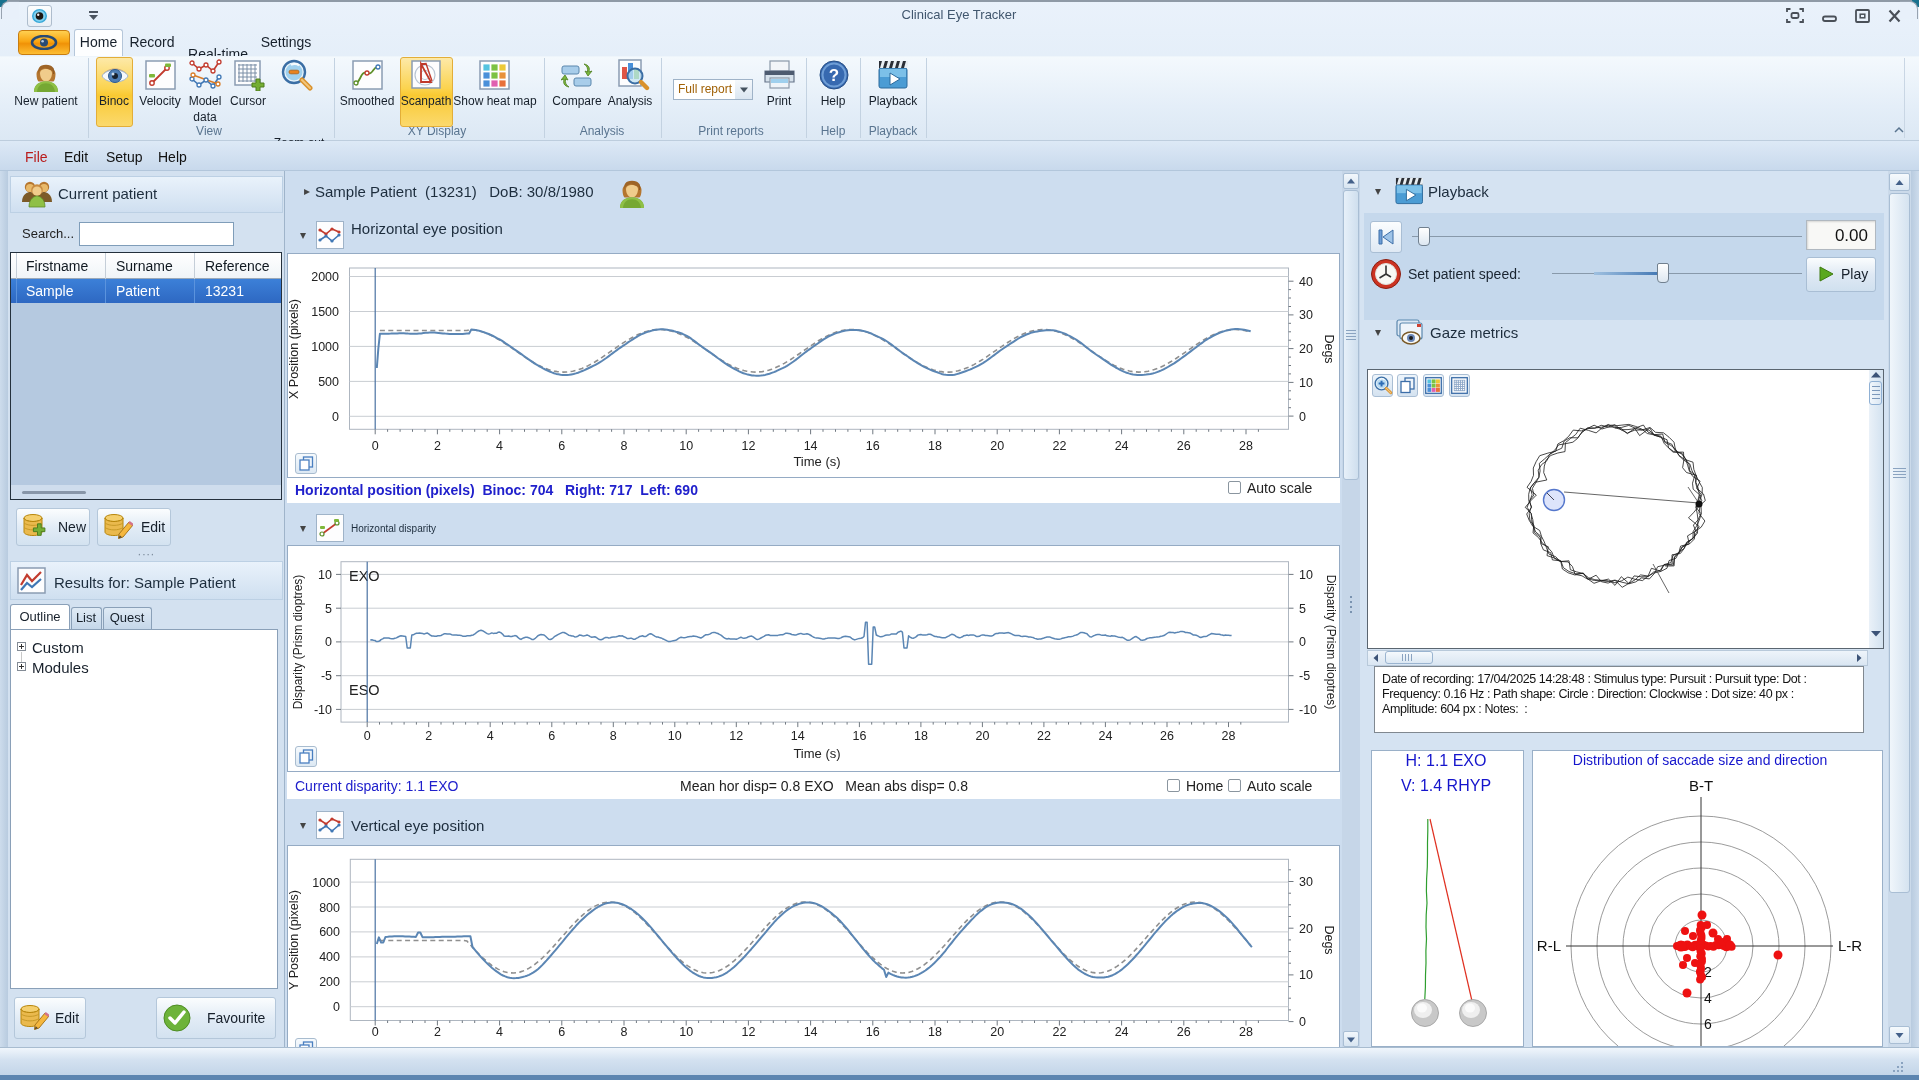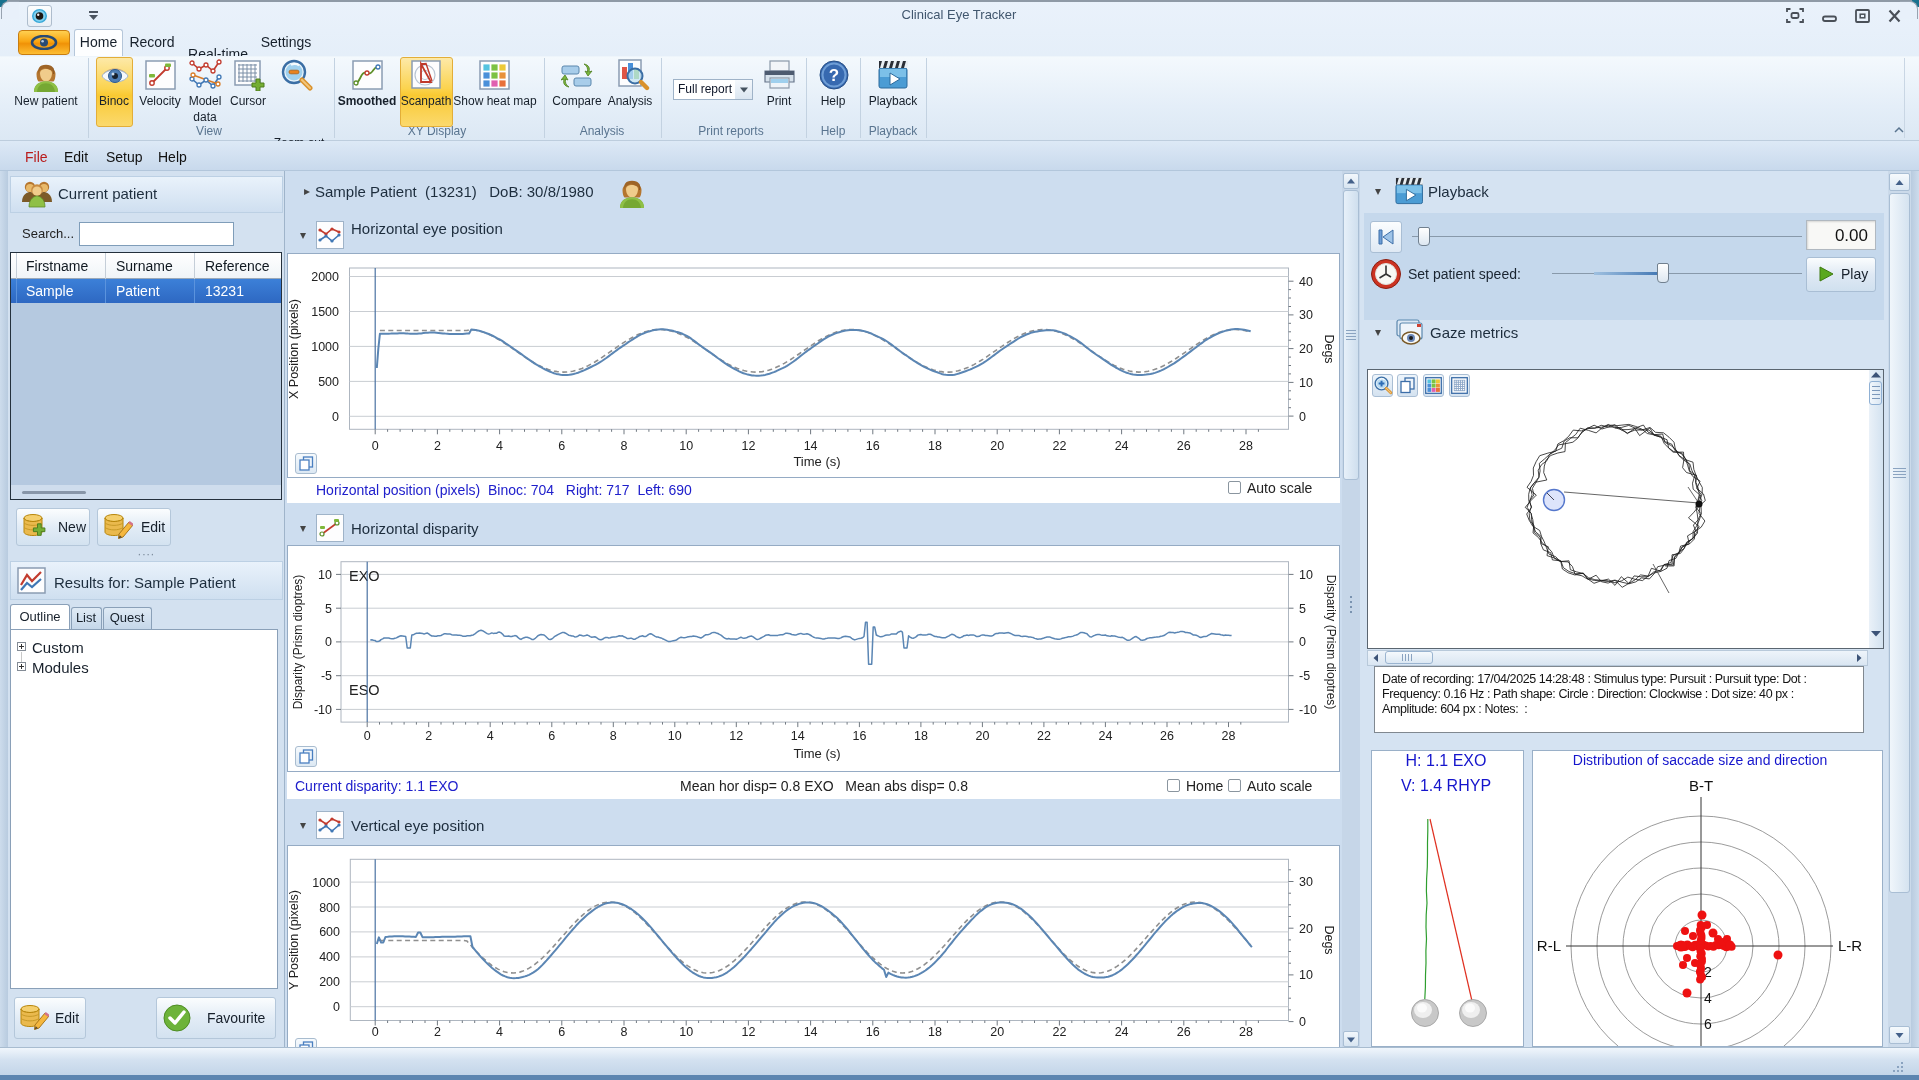--- a/index.html
+++ b/index.html
@@ -147,21 +147,21 @@
 </g>
 </svg>
 <div class="txt" style="top:93.5px;font-size:12px;color:#17202b;font-weight:normal;line-height:15px;left:299.0px;transform:translateX(-50%);margin-top:42px;">Zoom out</div>
 <svg class="abs" style="left:352.0px;top:60.0px;" width="31" height="30" viewBox="0 0 31 30">
 <rect x="1" y="1" width="29" height="28" fill="#fdfdfe" stroke="#8a9cb2" stroke-width="1.5"></rect>
 <path d="M4,23 C8,23 9,10 15,13 C21,16 21,6 26,7" stroke="#5d8f28" stroke-width="1.8" fill="none"></path>
 <circle cx="4" cy="23" r="2" fill="#fff" stroke="#5d8f28" stroke-width="1.3"></circle>
 <circle cx="15" cy="13" r="2" fill="#fff" stroke="#c23b2e" stroke-width="1.3"></circle>
 <circle cx="26" cy="7" r="2" fill="#fff" stroke="#3f77b5" stroke-width="1.3"></circle>
 </svg>
-<div class="txt" style="top:93.5px;font-size:12px;color:#17202b;font-weight:bold;line-height:15px;left:367.0px;transform:translateX(-50%);">Smoothed</div>
+<div class="txt" style="top:93.5px;font-size:12px;color:#17202b;font-weight:normal;line-height:15px;left:367.0px;transform:translateX(-50%);">Smoothed</div>
 <svg class="abs" style="left:411.0px;top:60.0px;" width="30" height="29" viewBox="0 0 30 29">
 <rect x="1" y="1" width="28" height="27" fill="#fdfdfe" stroke="#8a9cb2" stroke-width="1.5"></rect>
 <circle cx="14" cy="15" r="10" fill="none" stroke="#b9c4d2" stroke-width="1.2"></circle>
 <circle cx="14" cy="15" r="4.5" fill="none" stroke="#b9c4d2" stroke-width="1.2"></circle>
 <path d="M10,4 L20,22 L10,22 Z M10,4 L15,4" fill="none" stroke="#c0392b" stroke-width="1.8"></path>
 <path d="M10,4 L15,3.5 L21,21" fill="none" stroke="#c0392b" stroke-width="1.4"></path>
 </svg>
 <div class="txt" style="top:93.5px;font-size:12px;color:#17202b;font-weight:normal;line-height:15px;left:426.0px;transform:translateX(-50%);">Scanpath</div>
 <svg class="abs" style="left:479.0px;top:60.0px;" width="31" height="30" viewBox="0 0 31 30">
 <rect x="1" y="1" width="29" height="28" fill="#fdfdfe" stroke="#8a9cb2" stroke-width="1.5"></rect>
@@ -186,21 +186,21 @@
 <svg class="abs" style="left:617.0px;top:59.0px;" width="33" height="32" viewBox="0 0 33 32">
 <rect x="2" y="1" width="22" height="26" fill="#fdfdfe" stroke="#8a9cb2" stroke-width="1.5"></rect>
 <rect x="5" y="8" width="5" height="12" fill="#e05545"></rect>
 <rect x="11" y="4" width="5" height="16" fill="#4a90d9"></rect>
 <rect x="17" y="10" width="5" height="10" fill="#7cc242"></rect>
 <circle cx="18" cy="17" r="7.5" fill="#bfe0f2" fill-opacity="0.75" stroke="#3a6ea5" stroke-width="2"></circle>
 <path d="M24,23 L30,29" stroke="#d9912c" stroke-width="4.4" stroke-linecap="round"></path>
 </svg>
 <div class="txt" style="top:93.5px;font-size:12px;color:#17202b;font-weight:normal;line-height:15px;left:630.0px;transform:translateX(-50%);">Analysis</div>
 <div class="abs" style="left:673.0px;top:79.0px;width:63.0px;height:21.0px;background:#fff;border:1px solid #9fb3c8;"></div>
-<div class="txt" style="top:81.5px;font-size:12px;color:#0f172a;font-weight:normal;line-height:15px;left:678.0px;">Full report</div>
+<div class="txt" style="top:81.5px;font-size:12px;color:#a16207;font-weight:normal;line-height:15px;left:678.0px;">Full report</div>
 <div class="abs" style="left:735.0px;top:79.0px;width:18.0px;height:21.0px;background:linear-gradient(#f4f8fc,#dbe6f1);border:1px solid #9fb3c8;border-left:none;"></div>
 <svg class="abs" style="left:739.0px;top:86.0px;" width="10" height="8" viewBox="0 0 10 8">
 <path d="M1,1.5 L9,1.5 L5,6.5 Z" fill="#45525f"></path>
 </svg>
 <svg class="abs" style="left:763.0px;top:60.0px;" width="33" height="30" viewBox="0 0 33 30">
 <rect x="7" y="1" width="19" height="10" fill="#f2f5f8" stroke="#8a98a8" stroke-width="1.2"></rect>
 <path d="M2,11 L31,11 L31,22 L2,22 Z" fill="#d7e2ec" stroke="#67758a" stroke-width="1.2"></path>
 <path d="M2,11 L31,11 L31,15 L2,15 Z" fill="#4d5b70"></path>
 <rect x="7" y="18" width="19" height="10" fill="#eef4f9" stroke="#8a98a8" stroke-width="1.2"></rect>
 <rect x="8" y="19" width="17" height="4" fill="#9fd0ee"></rect>
@@ -366,21 +366,21 @@
 <div class="txt" style="top:219px;font-size:15px;color:#1d2d3d;font-weight:normal;line-height:19px;left:351.0px;">Horizontal eye position</div>
 <div class="txt" style="top:520.5px;font-size:12px;color:#444;font-weight:normal;line-height:15px;left:300.0px;">▾</div>
 <div class="abs" style="left:316.0px;top:514.0px;width:28.0px;height:28.0px;background:#fdfdfe;border:1px solid #9fb3c8;"></div>
 <svg class="abs" style="left:318.0px;top:516.0px;" width="24" height="24" viewBox="0 0 24 24">
 <path d="M4,18 L19,7" stroke="#c23b2e" stroke-width="1.6" fill="none"></path>
 <circle cx="4" cy="18" r="2" fill="#fff" stroke="#5d8f28" stroke-width="1.2"></circle>
 <circle cx="19" cy="7" r="2" fill="#fff" stroke="#5d8f28" stroke-width="1.2"></circle>
 <rect x="2" y="10" width="5" height="3" rx="1" fill="#7fb73a"></rect>
 <rect x="16" y="3" width="5" height="3" rx="1" fill="#7fb73a"></rect>
 </svg>
-<div class="txt" style="top:518.5px;font-size:15px;color:#1d2d3d;font-weight:normal;line-height:19px;left:351.0px;">Horizontal disparity</div>
+<div class="txt" style="top:518.5px;font-size:10px;color:#1d2d3d;font-weight:normal;line-height:19px;left:351.0px;">Horizontal disparity</div>
 <div class="txt" style="top:817.5px;font-size:12px;color:#444;font-weight:normal;line-height:15px;left:300.0px;">▾</div>
 <div class="abs" style="left:316.0px;top:811.0px;width:28.0px;height:28.0px;background:#fdfdfe;border:1px solid #9fb3c8;"></div>
 <svg class="abs" style="left:318.0px;top:813.0px;" width="24" height="24" viewBox="0 0 24 24">
 <path d="M2,7 L8,11 L14,6 L21,9" stroke="#c23b2e" stroke-width="1.6" fill="none"></path>
 <path d="M2,17 L8,13 L14,18 L21,12" stroke="#3f77b5" stroke-width="1.6" fill="none"></path>
 <circle cx="2" cy="7" r="1.6" fill="#c23b2e"></circle>
 <circle cx="8" cy="11" r="1.6" fill="#c23b2e"></circle>
 <circle cx="14" cy="6" r="1.6" fill="#c23b2e"></circle>
 <circle cx="21" cy="9" r="1.6" fill="#c23b2e"></circle>
 <circle cx="2" cy="17" r="1.6" fill="#3f77b5"></circle>
@@ -512,21 +512,21 @@
 <line x1="1001.5" y1="28.2" x2="1006.5" y2="28.2" stroke="#707880" stroke-width="1"></line>
 <text x="1012" y="32.7" font-size="12.5" fill="#222" text-anchor="start" font-family="Liberation Sans">40</text>
 <text x="11" y="96" font-size="12.5" fill="#222" text-anchor="middle" font-family="Liberation Sans" transform="rotate(-90 11 96)">X Position (pixels)</text>
 <text x="1038" y="96" font-size="12.5" fill="#222" text-anchor="middle" font-family="Liberation Sans" transform="rotate(90 1038 96)">Degs</text>
 <text x="530" y="213" font-size="13" fill="#222" text-anchor="middle" font-family="Liberation Sans">Time (s)</text>
 <line x1="88.2" y1="15.0" x2="88.2" y2="176.3" stroke="#4a72a2" stroke-width="1.2"></line>
 <path d="M92.9,77.5L96.0,77.5L99.1,77.5L102.2,77.5L105.3,77.5L108.4,77.5L111.5,77.5L114.6,77.5L117.7,77.5L120.9,77.5L124.0,77.5L127.1,77.5L130.2,77.5L133.3,77.5L136.4,77.5L139.5,77.5L142.6,77.5L145.7,77.5L148.8,77.5L152.0,77.5L155.1,77.5L158.2,77.5L161.3,77.5L164.4,77.5L167.5,77.5L170.6,77.5L173.7,77.5L176.8,77.5L179.9,77.5L183.1,76.6L186.2,76.8L189.3,77.3L192.4,78.0L195.5,78.9L198.6,80.0L201.7,81.3L204.8,82.8L207.9,84.4L211.0,86.2L214.2,88.0L217.3,90.0L220.4,92.1L223.5,94.2L226.6,96.3L229.7,98.5L232.8,100.7L235.9,102.8L239.0,104.9L242.1,106.9L245.3,108.8L248.4,110.6L251.5,112.3L254.6,113.8L257.7,115.1L260.8,116.3L263.9,117.3L267.0,118.0L270.1,118.6L273.2,119.0L276.4,119.1L279.5,119.0L282.6,118.7L285.7,118.2L288.8,117.4L291.9,116.5L295.0,115.4L298.1,114.1L301.2,112.6L304.3,110.9L307.5,109.2L310.6,107.3L313.7,105.3L316.8,103.2L319.9,101.1L323.0,98.9L326.1,96.8L329.2,94.6L332.3,92.5L335.4,90.4L338.6,88.4L341.7,86.5L344.8,84.8L347.9,83.1L351.0,81.6L354.1,80.3L357.2,79.1L360.3,78.2L363.4,77.5L366.5,76.9L369.7,76.6L372.8,76.5L375.9,76.6L379.0,77.0L382.1,77.5L385.2,78.3L388.3,79.3L391.4,80.4L394.5,81.8L397.6,83.3L400.8,84.9L403.9,86.7L407.0,88.6L410.1,90.6L413.2,92.7L416.3,94.8L419.4,97.0L422.5,99.2L425.6,101.3L428.7,103.4L431.9,105.5L435.0,107.5L438.1,109.3L441.2,111.1L444.3,112.7L447.4,114.2L450.5,115.5L453.6,116.6L456.7,117.5L459.8,118.2L463.0,118.7L466.1,119.0L469.2,119.1L472.3,118.9L475.4,118.6L478.5,118.0L481.6,117.2L484.7,116.2L487.8,115.0L490.9,113.6L494.1,112.1L497.2,110.4L500.3,108.6L503.4,106.7L506.5,104.7L509.6,102.6L512.7,100.5L515.8,98.3L518.9,96.1L522.0,94.0L525.2,91.9L528.3,89.8L531.4,87.8L534.5,86.0L537.6,84.2L540.7,82.6L543.8,81.2L546.9,79.9L550.0,78.8L553.1,78.0L556.3,77.3L559.4,76.8L562.5,76.5L565.6,76.5L568.7,76.7L571.8,77.1L574.9,77.7L578.0,78.6L581.1,79.6L584.2,80.8L587.4,82.2L590.5,83.7L593.6,85.4L596.7,87.3L599.8,89.2L602.9,91.2L606.0,93.3L609.1,95.5L612.2,97.6L615.3,99.8L618.5,101.9L621.6,104.1L624.7,106.1L627.8,108.0L630.9,109.9L634.0,111.6L637.1,113.2L640.2,114.6L643.3,115.8L646.4,116.9L649.6,117.8L652.7,118.4L655.8,118.9L658.9,119.1L662.0,119.1L665.1,118.9L668.2,118.4L671.3,117.8L674.4,116.9L677.5,115.8L680.7,114.6L683.8,113.2L686.9,111.6L690.0,109.9L693.1,108.0L696.2,106.1L699.3,104.1L702.4,101.9L705.5,99.8L708.6,97.6L711.8,95.5L714.9,93.3L718.0,91.2L721.1,89.2L724.2,87.3L727.3,85.4L730.4,83.7L733.5,82.2L736.6,80.8L739.7,79.6L742.9,78.6L746.0,77.7L749.1,77.1L752.2,76.7L755.3,76.5L758.4,76.5L761.5,76.8L764.6,77.3L767.7,78.0L770.8,78.8L774.0,79.9L777.1,81.2L780.2,82.6L783.3,84.2L786.4,86.0L789.5,87.8L792.6,89.8L795.7,91.9L798.8,94.0L801.9,96.1L805.1,98.3L808.2,100.5L811.3,102.6L814.4,104.7L817.5,106.7L820.6,108.6L823.7,110.4L826.8,112.1L829.9,113.6L833.0,115.0L836.2,116.2L839.3,117.2L842.4,118.0L845.5,118.6L848.6,118.9L851.7,119.1L854.8,119.0L857.9,118.7L861.0,118.2L864.1,117.5L867.3,116.6L870.4,115.5L873.5,114.2L876.6,112.7L879.7,111.1L882.8,109.3L885.9,107.5L889.0,105.5L892.1,103.4L895.2,101.3L898.4,99.2L901.5,97.0L904.6,94.8L907.7,92.7L910.8,90.6L913.9,88.6L917.0,86.7L920.1,84.9L923.2,83.3L926.3,81.8L929.5,80.4L932.6,79.3L935.7,78.3L938.8,77.5L941.9,77.0L945.0,76.6L948.1,76.5L951.2,76.6L954.3,76.9L957.4,77.5L960.6,78.2L963.7,79.1" fill="none" stroke="#8f8f8f" stroke-width="1.6" stroke-dasharray="5,3.4"></path>
 <path d="M89.8,115.0L91.3,96.0L92.9,80.8L95.0,80.8L97.2,80.8L99.4,80.7L101.6,80.7L103.8,80.6L105.9,80.4L108.1,80.4L110.3,80.4L112.5,80.3L114.6,80.2L116.8,80.3L119.0,80.4L121.2,80.6L123.3,80.7L125.5,80.7L127.7,80.8L129.9,80.8L132.1,80.6L134.2,80.4L136.4,80.1L138.6,79.8L140.8,79.7L142.9,79.6L145.1,79.5L147.3,79.6L149.5,79.8L151.6,80.0L153.8,80.2L156.0,80.4L158.2,80.6L160.4,80.7L162.5,80.9L164.7,81.0L166.9,81.1L169.1,81.1L171.2,81.1L173.4,81.1L175.6,81.0L177.8,80.8L179.9,80.6L182.1,80.5L184.3,76.5L186.5,76.7L188.7,77.0L190.8,77.4L193.0,78.0L195.2,78.6L197.4,79.4L199.5,80.2L201.7,81.0L203.9,81.9L206.1,83.0L208.2,84.1L210.4,85.3L212.6,86.4L214.8,87.7L217.0,89.2L219.1,90.7L221.3,92.1L223.5,93.5L225.7,95.0L227.8,96.7L230.0,98.2L232.2,99.7L234.4,101.2L236.5,102.7L238.7,104.3L240.9,105.9L243.1,107.4L245.3,108.9L247.4,110.4L249.6,111.7L251.8,113.0L254.0,114.2L256.1,115.4L258.3,116.5L260.5,117.5L262.7,118.5L264.8,119.4L267.0,120.2L269.2,120.9L271.4,121.3L273.6,121.7L275.7,121.9L277.9,122.0L280.1,122.0L282.3,121.8L284.4,121.4L286.6,121.0L288.8,120.4L291.0,119.7L293.1,118.9L295.3,118.0L297.5,117.1L299.7,116.0L301.9,115.0L304.0,114.0L306.2,112.9L308.4,111.8L310.6,110.6L312.7,109.3L314.9,108.0L317.1,106.5L319.3,105.0L321.5,103.4L323.6,101.7L325.8,100.1L328.0,98.5L330.2,96.9L332.3,95.3L334.5,93.8L336.7,92.4L338.9,91.0L341.0,89.4L343.2,88.0L345.4,86.6L347.6,85.2L349.8,83.8L351.9,82.5L354.1,81.4L356.3,80.5L358.5,79.6L360.6,78.9L362.8,78.2L365.0,77.6L367.2,77.1L369.3,76.7L371.5,76.4L373.7,76.3L375.9,76.3L378.1,76.5L380.2,76.8L382.4,77.2L384.6,77.6L386.8,78.1L388.9,78.7L391.1,79.2L393.3,80.0L395.5,80.8L397.6,81.8L399.8,82.9L402.0,84.2L404.2,85.7L406.4,87.3L408.5,88.9L410.7,90.6L412.9,92.2L415.1,93.8L417.2,95.4L419.4,96.9L421.6,98.4L423.8,99.9L425.9,101.4L428.1,103.0L430.3,104.7L432.5,106.3L434.7,107.9L436.8,109.3L439.0,110.8L441.2,112.3L443.4,113.6L445.5,114.8L447.7,116.0L449.9,117.1L452.1,118.3L454.2,119.3L456.4,120.2L458.6,120.9L460.8,121.6L463.0,122.0L465.1,122.4L467.3,122.6L469.5,122.7L471.7,122.7L473.8,122.6L476.0,122.3L478.2,121.9L480.4,121.3L482.5,120.7L484.7,119.9L486.9,119.1L489.1,118.2L491.3,117.2L493.4,116.2L495.6,115.2L497.8,114.1L500.0,112.9L502.1,111.5L504.3,110.0L506.5,108.5L508.7,106.9L510.8,105.2L513.0,103.4L515.2,101.7L517.4,100.0L519.6,98.4L521.7,96.8L523.9,95.3L526.1,93.7L528.3,92.2L530.4,90.7L532.6,89.2L534.8,87.7L537.0,86.2L539.2,84.8L541.3,83.6L543.5,82.5L545.7,81.5L547.9,80.6L550.0,79.9L552.2,79.2L554.4,78.6L556.6,78.1L558.7,77.6L560.9,77.3L563.1,77.1L565.3,77.0L567.5,77.0L569.6,77.1L571.8,77.3L574.0,77.5L576.2,77.9L578.3,78.5L580.5,79.1L582.7,79.9L584.9,80.8L587.0,81.8L589.2,82.8L591.4,83.8L593.6,84.8L595.8,86.0L597.9,87.2L600.1,88.5L602.3,90.0L604.5,91.6L606.6,93.2L608.8,94.8L611.0,96.5L613.2,98.2L615.3,99.8L617.5,101.3L619.7,102.7L621.9,104.3L624.1,105.8L626.2,107.3L628.4,108.7L630.6,110.1L632.8,111.4L634.9,112.7L637.1,113.8L639.3,114.8L641.5,115.9L643.6,116.8L645.8,117.7L648.0,118.6L650.2,119.3L652.4,120.1L654.5,120.9L656.7,121.4L658.9,121.8L661.1,122.1L663.2,122.1L665.4,122.0L667.6,121.7L669.8,121.1L671.9,120.5L674.1,119.8L676.3,119.0L678.5,118.3L680.7,117.4L682.8,116.6L685.0,115.7L687.2,114.7L689.4,113.7L691.5,112.6L693.7,111.3L695.9,110.1L698.1,108.7L700.2,107.2L702.4,105.6L704.6,104.0L706.8,102.4L709.0,100.7L711.1,99.1L713.3,97.5L715.5,96.0L717.7,94.5L719.8,93.1L722.0,91.6L724.2,90.2L726.4,88.8L728.5,87.4L730.7,86.0L732.9,84.7L735.1,83.5L737.3,82.5L739.4,81.5L741.6,80.7L743.8,79.9L746.0,79.3L748.1,78.8L750.3,78.4L752.5,78.0L754.7,77.7L756.9,77.4L759.0,77.2L761.2,77.2L763.4,77.3L765.6,77.3L767.7,77.6L769.9,78.1L772.1,78.7L774.3,79.4L776.4,80.1L778.6,81.0L780.8,82.1L783.0,83.1L785.2,84.3L787.3,85.5L789.5,86.9L791.7,88.4L793.9,89.9L796.0,91.5L798.2,93.3L800.4,95.0L802.6,96.8L804.7,98.4L806.9,100.0L809.1,101.5L811.3,103.0L813.5,104.4L815.6,105.9L817.8,107.4L820.0,108.9L822.2,110.4L824.3,111.8L826.5,113.2L828.7,114.5L830.9,115.7L833.0,116.8L835.2,117.9L837.4,118.9L839.6,119.7L841.8,120.4L843.9,121.0L846.1,121.5L848.3,121.7L850.5,121.9L852.6,121.9L854.8,121.9L857.0,121.8L859.2,121.6L861.3,121.3L863.5,121.0L865.7,120.5L867.9,119.9L870.1,119.1L872.2,118.3L874.4,117.4L876.6,116.3L878.8,115.2L880.9,114.0L883.1,112.7L885.3,111.4L887.5,110.1L889.6,108.6L891.8,107.1L894.0,105.5L896.2,103.9L898.4,102.4L900.5,100.8L902.7,99.1L904.9,97.4L907.1,95.8L909.2,94.2L911.4,92.5L913.6,90.8L915.8,89.3L917.9,87.7L920.1,86.3L922.3,85.0L924.5,83.8L926.7,82.6L928.8,81.5L931.0,80.5L933.2,79.6L935.4,78.8L937.5,78.1L939.7,77.4L941.9,76.9L944.1,76.5L946.2,76.3L948.4,76.1L950.6,76.1L952.8,76.2L955.0,76.4L957.1,76.7L959.3,77.2L961.5,77.7L963.7,78.3" fill="none" stroke="#5b86b4" stroke-width="2" stroke-linejoin="round"></path>
 </svg>
 <div class="abs" style="left:287.0px;top:478.0px;width:1053.0px;height:25.0px;background:#ffffff;"></div>
-<div class="txt" style="top:481.0px;font-size:14px;color:#2020cc;font-weight:normal;line-height:18px;left:295.0px;margin-left:21px;">Horizontal position (pixels)&nbsp; Binoc: 704&nbsp;&nbsp; Right: 717&nbsp; Left: 690</div>
+<div class="txt" style="top:481.0px;font-size:14px;color:#2020cc;font-weight:bold;line-height:18px;left:295.0px;">Horizontal position (pixels)&nbsp; Binoc: 704&nbsp;&nbsp; Right: 717&nbsp; Left: 690</div>
 <div class="abs" style="left:1228.0px;top:481.0px;width:13.0px;height:13.0px;background:#fff;border:1px solid #8a959f;border-radius:2px;"></div>
 <div class="txt" style="top:479.0px;font-size:14px;color:#222;font-weight:normal;line-height:18px;left:1247.0px;">Auto scale</div>
 <div class="abs" style="left:295.0px;top:453.0px;width:22.0px;height:21.0px;background:linear-gradient(#f6fafd,#dce8f3);border:1px solid #a8bccf;border-radius:3px;"></div>
 <svg class="abs" style="left:299.0px;top:456.0px;" width="15" height="15" viewBox="0 0 15 15">
 <rect x="4.5" y="1" width="9" height="10" fill="#eef4fa" stroke="#4a7fc0" stroke-width="1.3"></rect>
 <rect x="1" y="4" width="9" height="10" fill="#ffffff" stroke="#4a7fc0" stroke-width="1.3"></rect>
 </svg>
 <div class="abs" style="left:287.0px;top:545.0px;width:1053.0px;height:227.0px;background:#fff;border:1px solid #95abc4;"></div>
 <svg class="abs" style="left:287.0px;top:545.0px;" width="1053" height="227" viewBox="0 0 1053 227">
 <rect x="54.0" y="16.7" width="947.5" height="160.4" fill="none" stroke="#aeb6c0" stroke-width="1"></rect>

